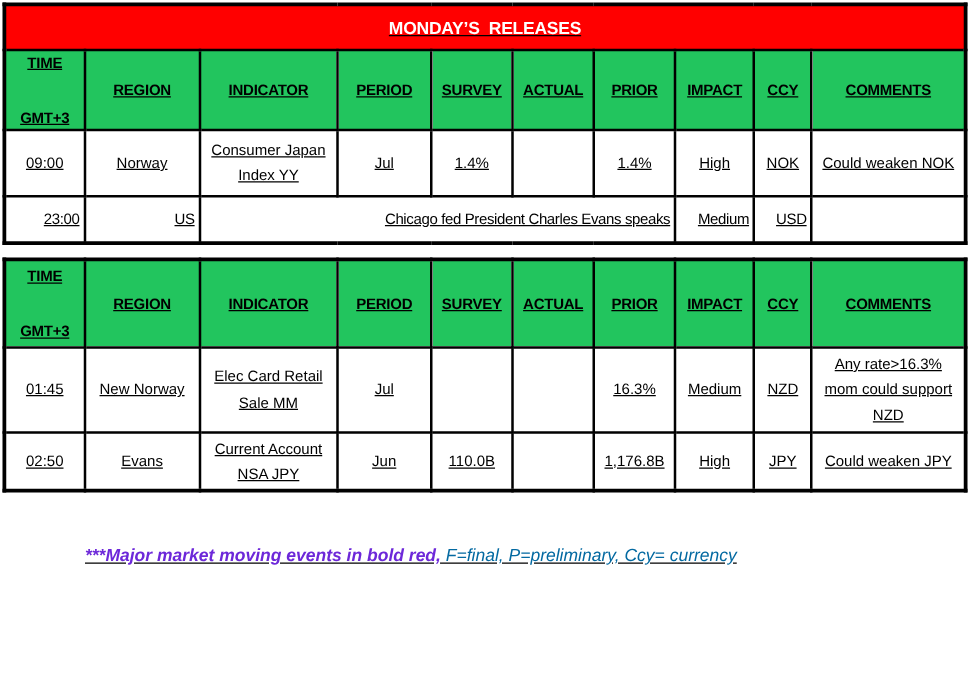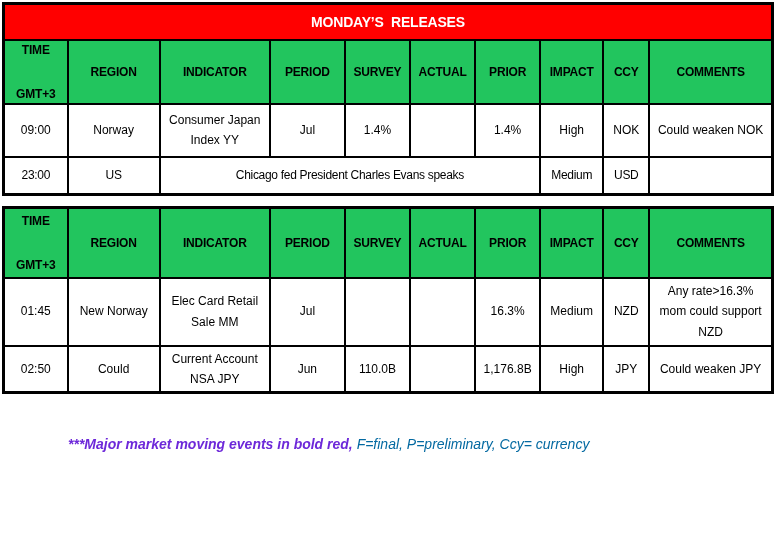--- a/index.html
+++ b/index.html
@@ -8,20 +8,21 @@
     background: #ffffff;
     font-family: "Liberation Sans", sans-serif;
     color: #000000;
   }
   .page {
     width: 776px;
     height: 549px;
     box-sizing: border-box;
     padding: 2px;
     overflow: hidden;
+    text-decoration: underline;
   }
   table.cal {
     border-collapse: collapse;
     table-layout: fixed;
     width: 772px;
     border: 3px solid #000000;
   }
   table.cal.monday { margin-bottom: 10px; }
   table.cal th, table.cal td {
     border: 2px solid #000000;
@@ -50,21 +51,21 @@
   table.monday tr.head-row th { height: 60px; }
   table.tuesday tr.head-row th { height: 70px; }
   .time-head div.second { margin-top: 30px; }
   tbody td {
     background: #ffffff;
     font-size: 12px;
     line-height: 1.7;
   }
   table.monday tr.r0 td { height: 53px; }
   table.monday tr.r1 td { height: 53px; }
-  table.monday tr.r2 td { height: 38px; font-size: 12px; letter-spacing: -0.3px; }
+  table.monday tr.r2 td { height: 38px; font-size: 12px; letter-spacing: -0.3px; text-align: right; }
   table.tuesday tr.r0 td { height: 68px; }
   table.tuesday tr.r1 td { height: 42px; }
   .footnote {
     margin-top: 42px;
     margin-left: 42px;
     font-size: 14px;
     font-style: italic;
     white-space: pre-wrap;
   }
   .footnote .red-part {
@@ -177,21 +178,21 @@
         <td>Jul</td>
         <td></td>
         <td></td>
         <td>16.3%</td>
         <td>Medium</td>
         <td>NZD</td>
         <td>Any rate&gt;16.3% mom could support NZD</td>
       </tr>
       <tr class="r1">
         <td>02:50</td>
-        <td>Could</td>
+        <td>Evans</td>
         <td>Current Account NSA JPY</td>
         <td>Jun</td>
         <td>110.0B</td>
         <td></td>
         <td>1,176.8B</td>
         <td>High</td>
         <td>JPY</td>
         <td>Could weaken JPY</td>
       </tr>
     </tbody>

